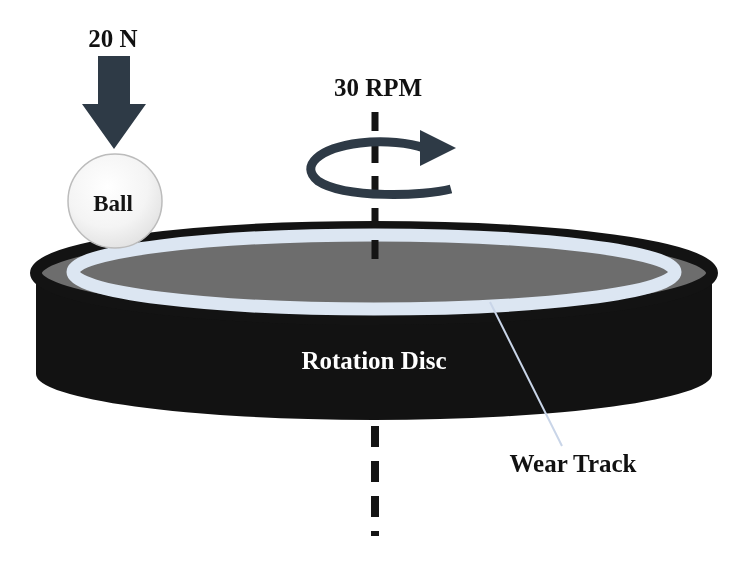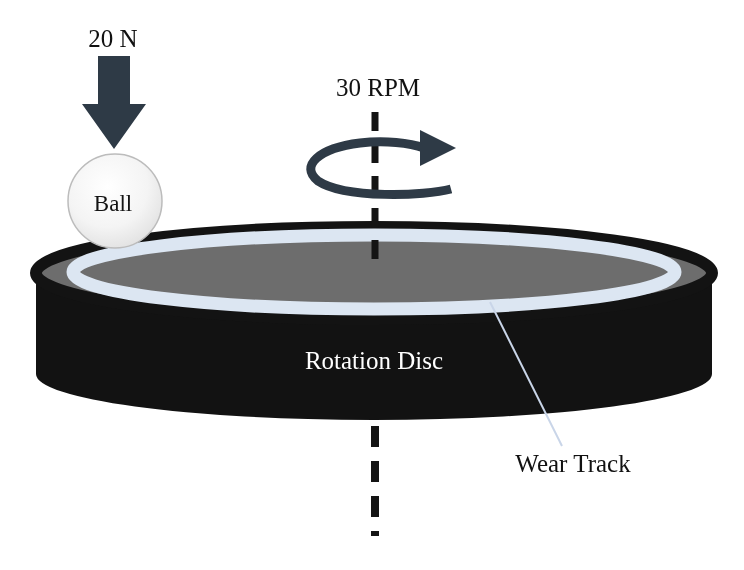--- a/index.html
+++ b/index.html
@@ -6,20 +6,21 @@
     margin: 0;
     padding: 0;
     background: #ffffff;
   }
   .canvas {
     width: 744px;
     height: 570px;
     position: relative;
     background: #ffffff;
     overflow: hidden;
+    font-weight: bold;
   }
   svg text {
     font-family: "Liberation Serif", "DejaVu Serif", serif;
   }
   .lbl {
     font-size: 25px;
     fill: #111111;
   }
   .lbl-white {
     font-size: 25px;

